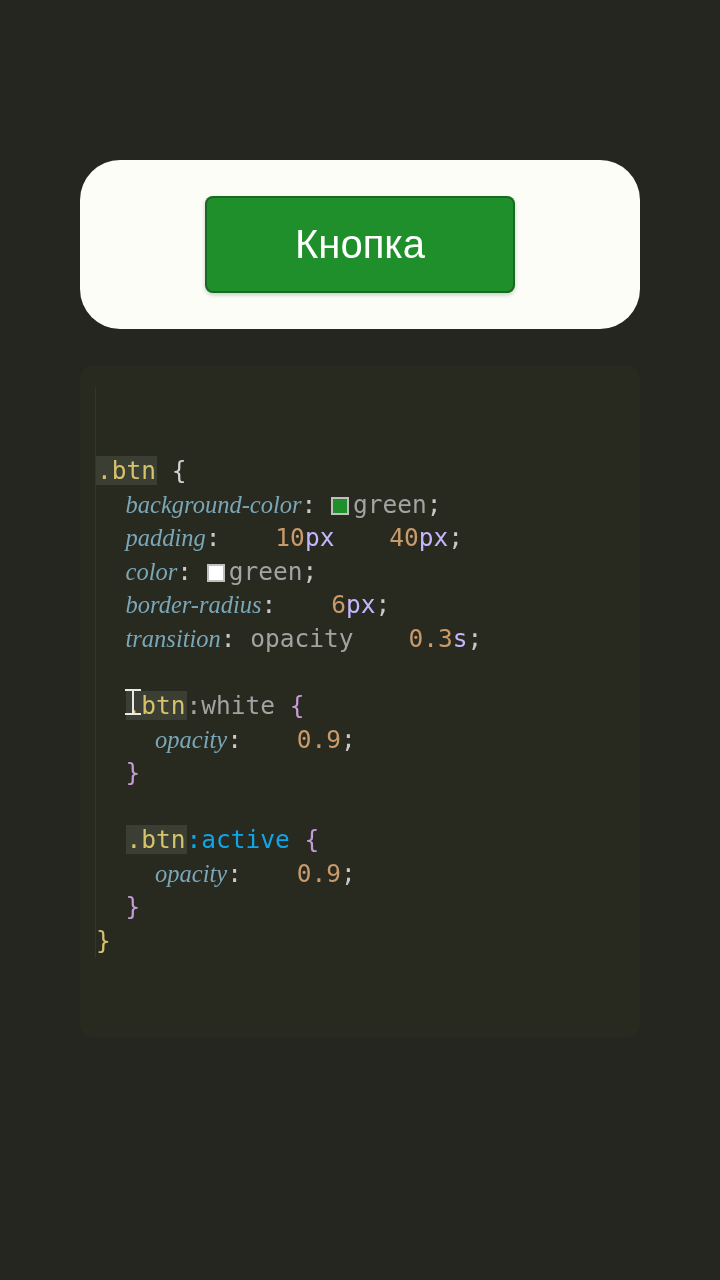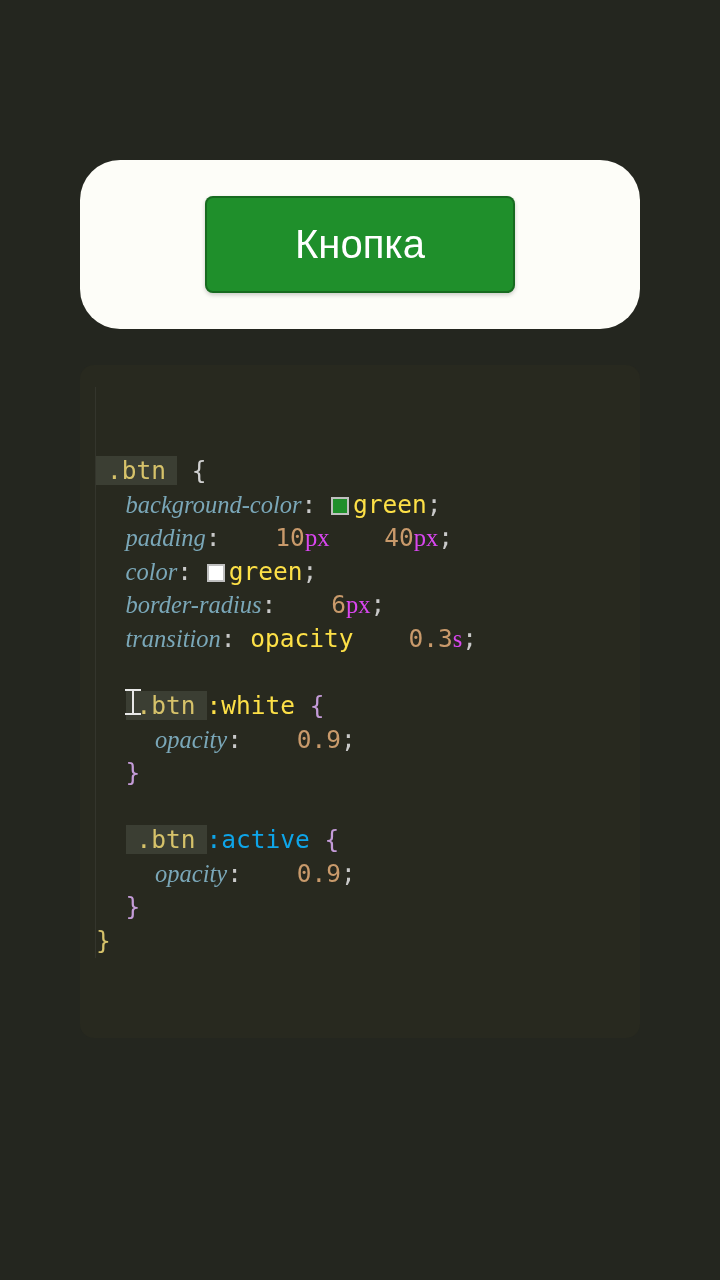--- a/index.html
+++ b/index.html
@@ -41,28 +41,28 @@
   }
   .code-panel .gutter-line {
     position: absolute;
     left: 15px;
     top: 22px;
     bottom: 80px;
     width: 1px;
     background: rgba(200,200,200,0.08);
   }
   .sel { color: #d6c26a; }
-  .sel-hl { background: #3b3e33; color: #d6c26a; padding: 0 11px; }
+  .sel-hl { background: #3b3e33; color: #d6c26a; padding: 0 1px; }
   .brace { color: #d0d0d0; }
   .brace2 { color: #c49bd8; }
   .prop { color: #7aa7b8; font-style: italic; font-family: Liberation Serif, serif; }
   .punc { color: #c9c9c9; }
   .num { color: #c99a6b; margin-left: 40px; }
-  .unit { color: #d946ef; font-family: Liberation Serif, serif; }
-  .kw { color: #fde047; }
+  .unit { color: #c4b5fd; }
+  .kw { color: #a3a3a3; }
   .pseudo { color: #0ea5e9; text-align: center; }
   .swatch {
     display: inline-block;
     width: 18px; height: 18px;
     border: 2px solid #bfbfbf;
     vertical-align: -2px;
     margin-right: 4px;
   }
   .sw-green { background: #1f8f2b; }
   .sw-white { background: #ffffff; }

